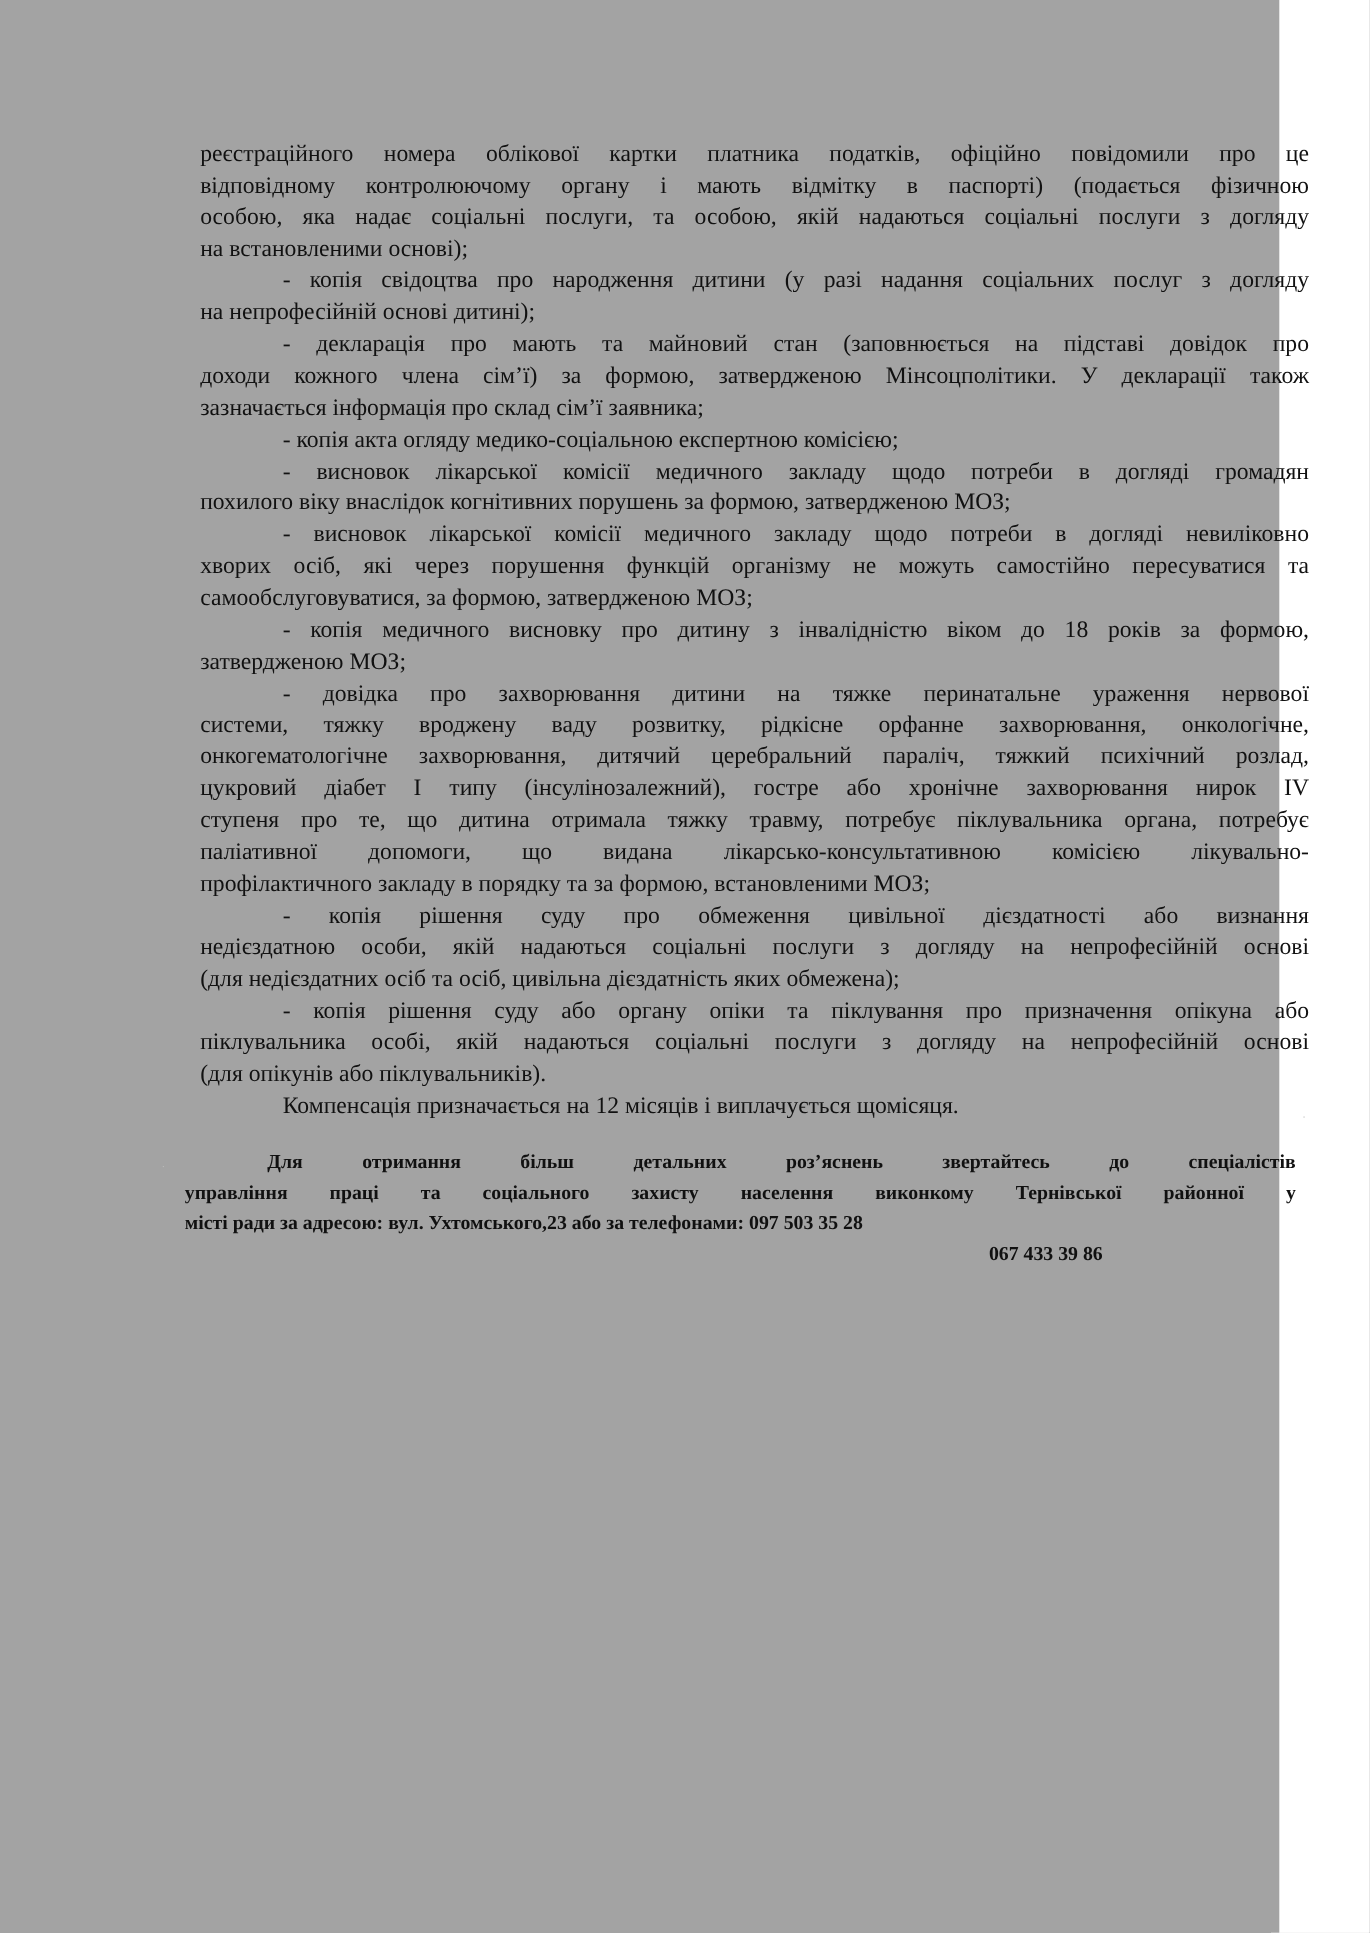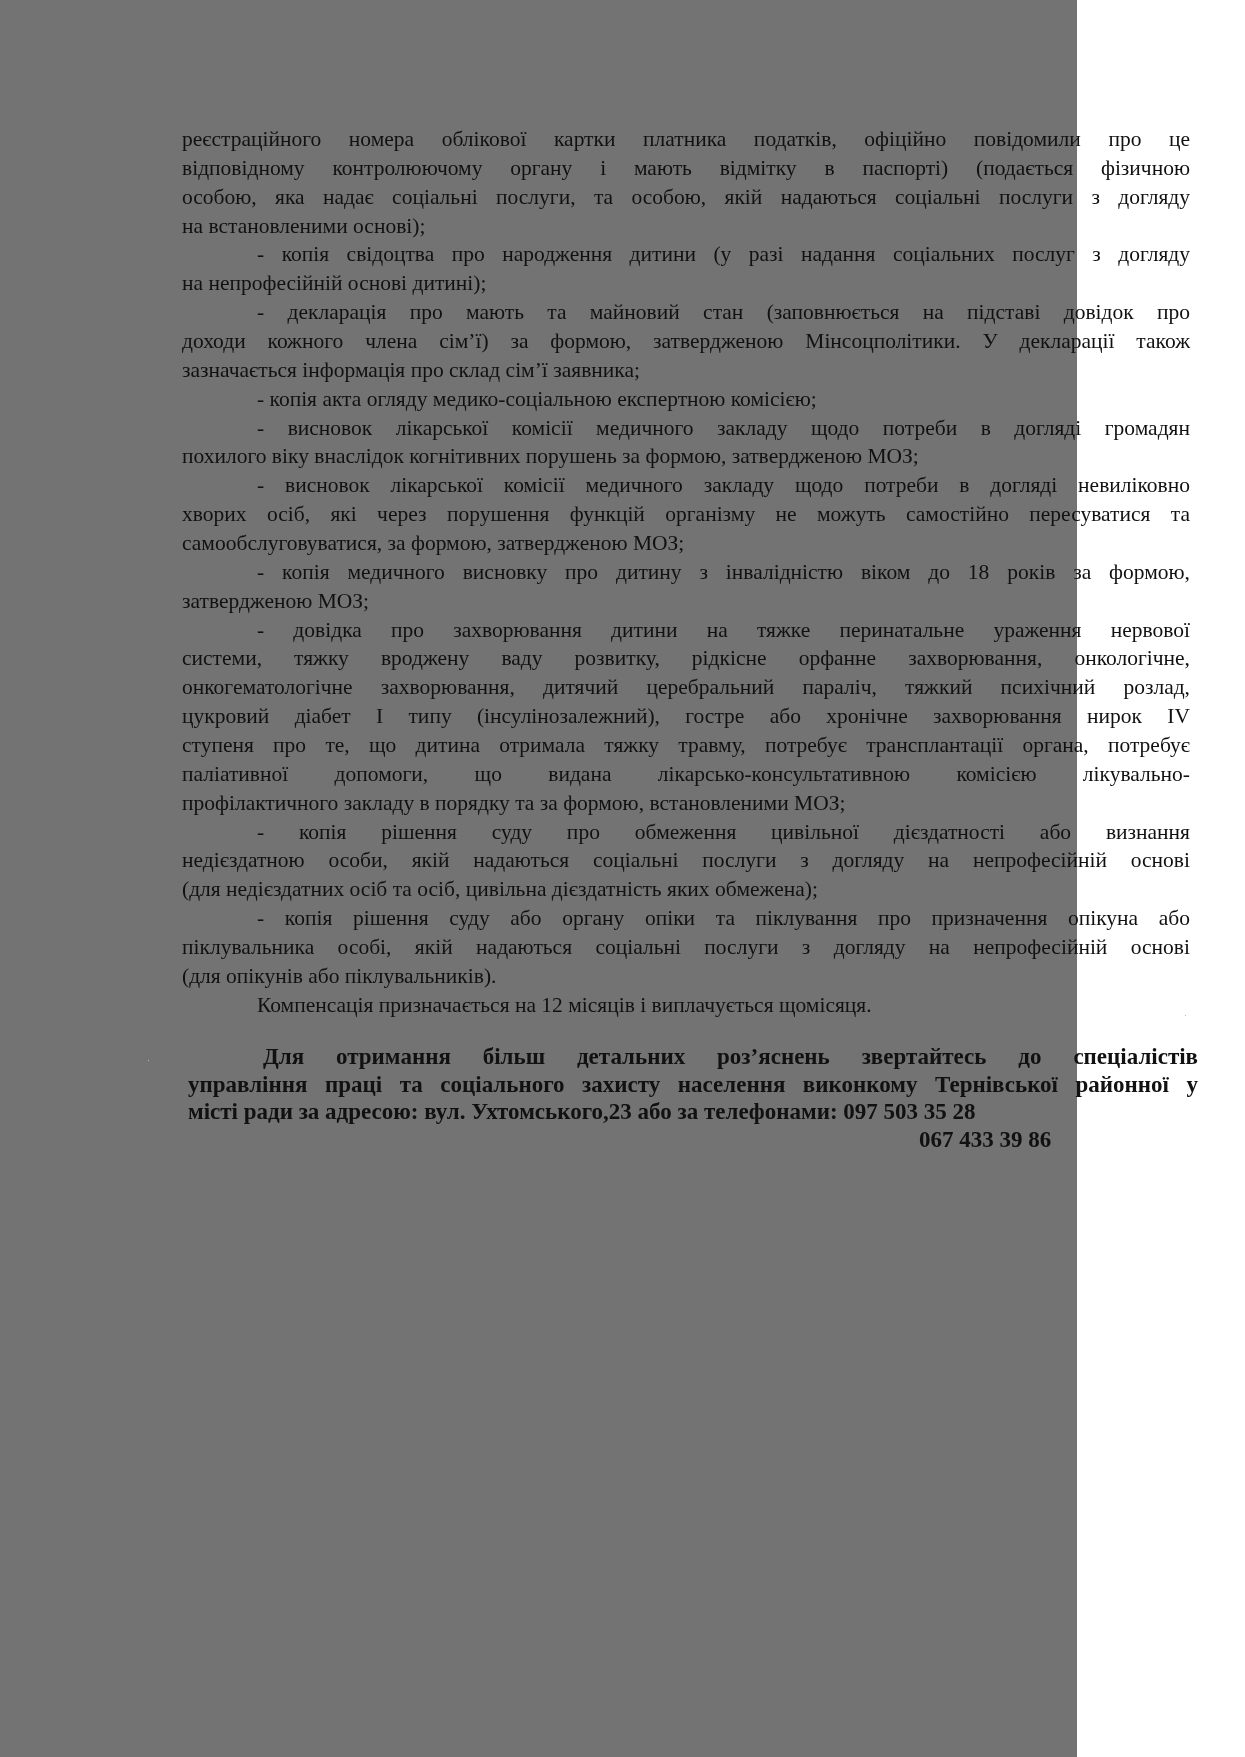--- a/index.html
+++ b/index.html
@@ -1,30 +1,30 @@
 <!DOCTYPE html>
 <html><head>
 <meta charset="utf-8">
 <style>
   html, body { margin: 0; padding: 0; background: #ffffff; }
   body { width: 1245px; height: 1757px; position: relative; overflow: hidden; }
-  .page { position: absolute; left: 0; top: 0; width: 1077px; height: 1757px; background: #737373; }
+  .page { position: absolute; left: 0; top: 0; width: 1163px; height: 1757px; background: #a3a3a3; }
   .text-block {
     position: absolute; left: 182px; top: 125px; width: 1008px;
     font-family: "Liberation Serif", serif; font-size: 21.5px; color: #111;
   }
   .line {
     display: block; height: 28.86px; line-height: 28.86px;
     white-space: nowrap; text-align: justify; text-align-last: justify;
   }
   .line.last { text-align: left; text-align-last: left; }
   .line.indent { padding-left: 75px; }
   .contact {
-    position: absolute; left: 188px; top: 1043px; width: 1010px;
-    font-family: "Liberation Serif", serif; font-size: 23px; font-weight: bold; color: #111;
+    position: absolute; left: 168px; top: 1043px; width: 1010px;
+    font-family: "Liberation Serif", serif; font-size: 18px; font-weight: bold; color: #111;
   }
   .contact .line { height: 27.5px; line-height: 27.5px; }
   .contact .phone2 { padding-left: 731px; text-align: left; text-align-last: left; }
   .speck { position: absolute; width: 1px; height: 1px; background: #bbb; }
 </style>
 </head>
 <body>
 
 <div class="page">
   <div class="text-block" id="body-text">
@@ -42,21 +42,21 @@
       <span class="line last">похилого віку внаслідок когнітивних порушень за формою, затвердженою МОЗ;</span>
       <span class="line indent">- висновок лікарської комісії медичного закладу щодо потреби в догляді невиліковно</span>
       <span class="line">хворих осіб, які через порушення функцій організму не можуть самостійно пересуватися та</span>
       <span class="line last">самообслуговуватися, за формою, затвердженою МОЗ;</span>
       <span class="line indent">- копія медичного висновку про дитину з інвалідністю віком до 18 років за формою,</span>
       <span class="line last">затвердженою МОЗ;</span>
       <span class="line indent">- довідка про захворювання дитини на тяжке перинатальне ураження нервової</span>
       <span class="line">системи, тяжку вроджену ваду розвитку, рідкісне орфанне захворювання, онкологічне,</span>
       <span class="line">онкогематологічне захворювання, дитячий церебральний параліч, тяжкий психічний розлад,</span>
       <span class="line">цукровий діабет І типу (інсулінозалежний), гостре або хронічне захворювання нирок IV</span>
-      <span class="line">ступеня про те, що дитина отримала тяжку травму, потребує трансплантації органа, потребує</span>
+      <span class="line">ступеня про те, що дитина отримала тяжку травму, потребує піклувальника органа, потребує</span>
       <span class="line">паліативної допомоги, що видана лікарсько-консультативною комісією лікувально-</span>
       <span class="line last">профілактичного закладу в порядку та за формою, встановленими МОЗ;</span>
       <span class="line indent">- копія рішення суду про обмеження цивільної дієздатності або визнання</span>
       <span class="line">недієздатною особи, якій надаються соціальні послуги з догляду на непрофесійній основі</span>
       <span class="line last">(для недієздатних осіб та осіб, цивільна дієздатність яких обмежена);</span>
       <span class="line indent">- копія рішення суду або органу опіки та піклування про призначення опікуна або</span>
       <span class="line">піклувальника особі, якій надаються соціальні послуги з догляду на непрофесійній основі</span>
       <span class="line last">(для опікунів або піклувальників).</span>
       <span class="line indent last">Компенсація призначається на 12 місяців і виплачується щомісяця.</span>
     </div>

